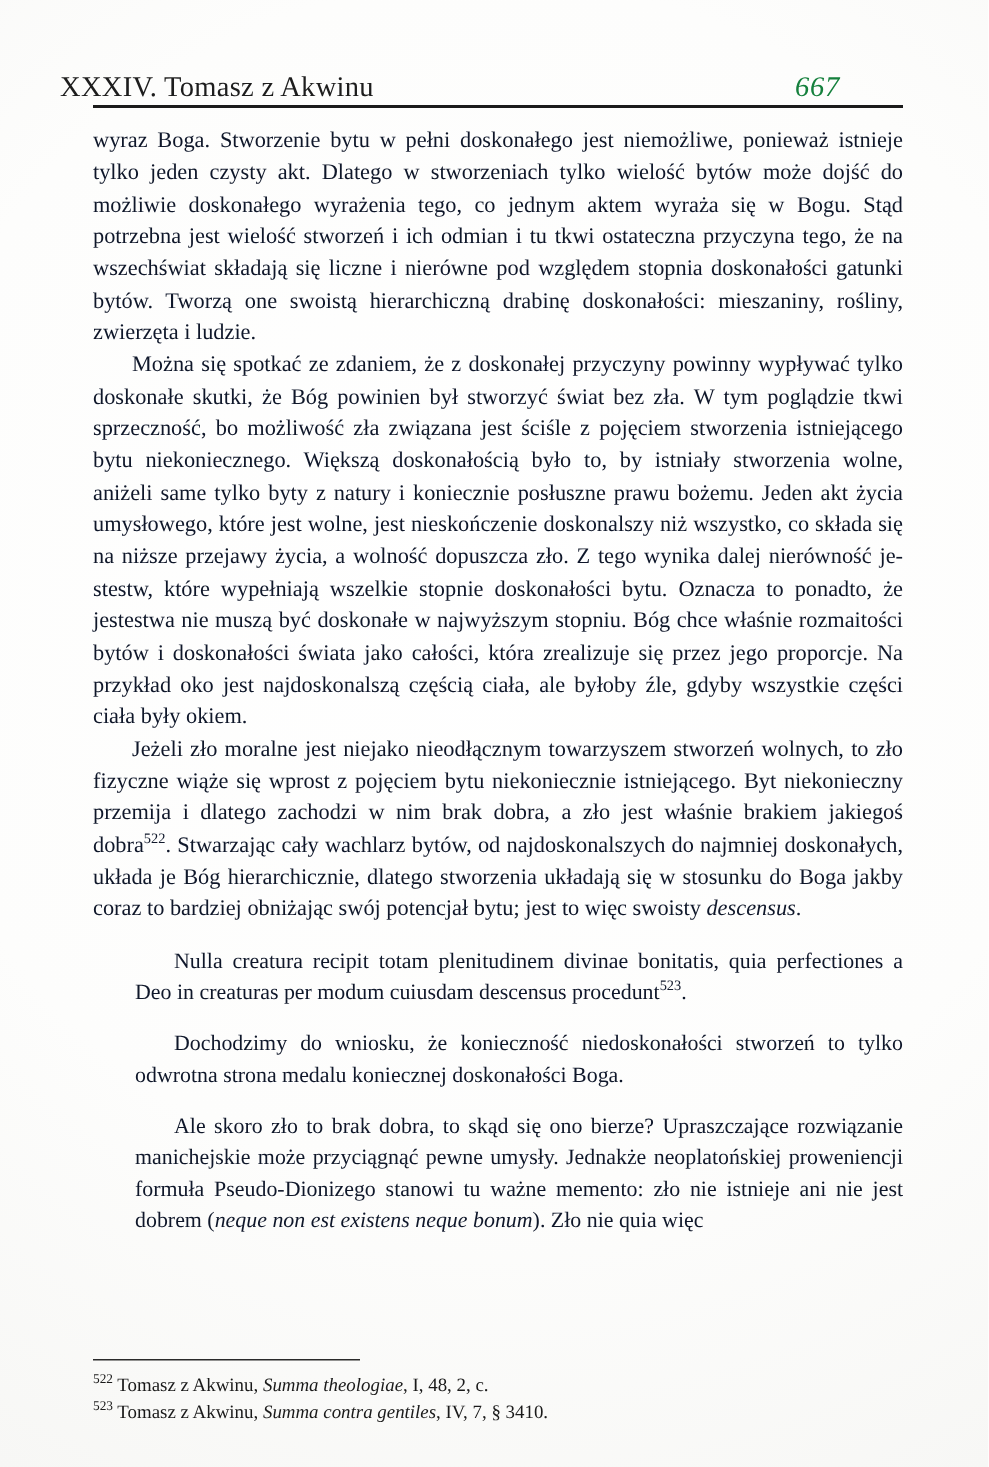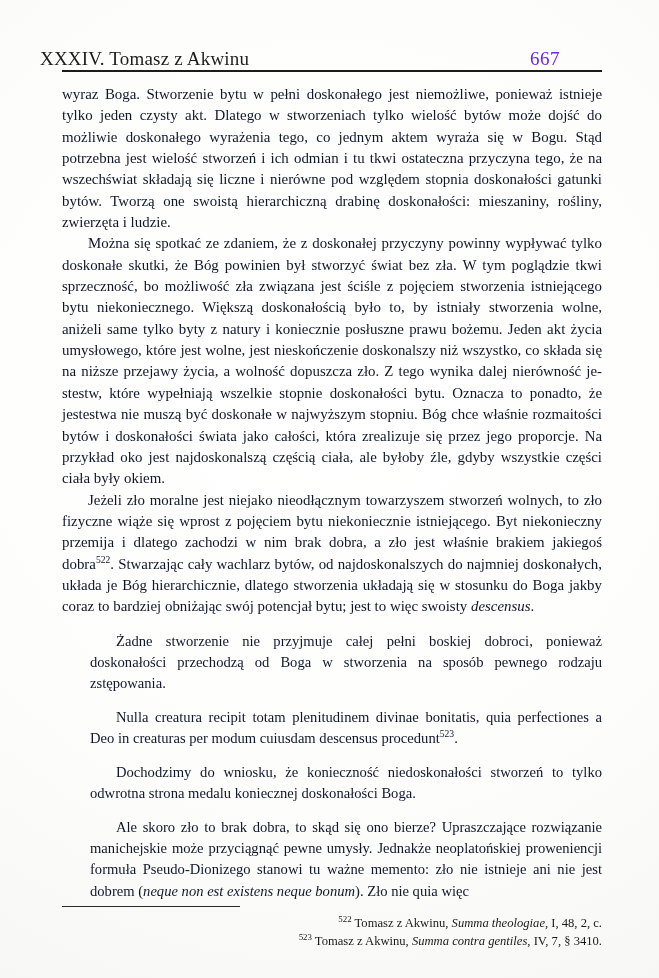--- a/index.html
+++ b/index.html
@@ -41,22 +41,23 @@
     justify-content: space-between;
   }
   .rh-left {
     font-size: 19px;
     letter-spacing: 0.2px;
     color: #1d1d1d;
     white-space: nowrap;
   }
   .rh-folio {
     font-size: 19px;
-    color: #6d28d9;
+    color: #15803d;
     letter-spacing: 0.5px;
+    font-style: italic;
   }
   .rule-top {
     position: absolute;
     left: 62px;
     top: 70px;
     width: 540px;
     height: 2.1px;
     background: #1b1b1b;
   }
 
@@ -113,21 +114,21 @@
   .footnotes {
     position: absolute;
     left: 62px;
     top: 915px;
     width: 540px;
   }
   .footnotes .fn {
     margin: 0;
     font-size: 12.6px;
     line-height: 17.6px;
-    text-align: right;
+    text-align: left;
     color: #1a1a1a;
   }
   .footnotes .fn sup {
     font-size: 8.9px;
   }
 </style>
 </head>
 <body>
 
 <div class="page"></div>
@@ -141,23 +142,20 @@
 <div class="page-inner">
 
   <div class="body">
 
     <p class="para"><span>wyraz Boga. Stworzenie bytu w pełni doskonałego jest niemożliwe, ponieważ istnieje tylko jeden czysty akt. Dlatego w stworzeniach tylko wielość bytów może dojść do możliwie doskonałego wyrażenia tego, co jednym aktem wyraża się w Bogu. Stąd potrzebna jest wielość stworzeń i ich odmian i tu tkwi osta­teczna przyczyna tego, że na wszechświat składają się liczne i nierówne pod względem stopnia doskonałości gatunki bytów. Tworzą one swoistą hierarchicz­ną drabinę doskonałości: mieszaniny, rośliny, zwierzęta i ludzie.</span></p>
 
     <p class="para indent"><span>Można się spotkać ze zdaniem, że z doskonałej przyczyny powinny wy­pływać tylko doskonałe skutki, że Bóg powinien był stworzyć świat bez zła. W tym poglądzie tkwi sprzeczność, bo możliwość zła związana jest ściśle z po­jęciem stworzenia istniejącego bytu niekoniecznego. Większą doskonałością było to, by istniały stworzenia wolne, aniżeli same tylko byty z natury i ko­niecznie posłuszne prawu bożemu. Jeden akt życia umysłowego, które jest wolne, jest nieskończenie doskonalszy niż wszystko, co składa się na niższe przejawy życia, a wolność dopuszcza zło. Z tego wynika dalej nierówność je­stestw, które wypełniają wszelkie stopnie doskonałości bytu. Oznacza to po­nadto, że jestestwa nie muszą być doskonałe w najwyższym stopniu. Bóg chce właśnie rozmaitości bytów i doskonałości świata jako całości, która zrealizuje się przez jego proporcje. Na przykład oko jest najdoskonalszą częścią ciała, ale byłoby źle, gdyby wszystkie części ciała były okiem.</span></p>
 
     <p class="para indent"><span>Jeżeli zło moralne jest niejako nieodłącznym towarzyszem stworzeń wol­nych, to zło fizyczne wiąże się wprost z pojęciem bytu niekoniecznie istnieją­cego. Byt niekonieczny przemija i dlatego zachodzi w nim brak dobra, a zło jest właśnie brakiem jakiegoś dobra</span><sup>522</sup><span>. Stwarzając cały wachlarz bytów, od najdo­skonalszych do najmniej doskonałych, układa je Bóg hierarchicznie, dlatego stworzenia układają się w stosunku do Boga jakby coraz to bardziej obniżając swój potencjał bytu; jest to więc swoisty </span><i>descensus</i><span>.</span></p>
 
-    <div class="quote">
-      <p>Żadne stworzenie nie przyjmuje całej pełni boskiej dobroci, ponieważ doskonałości przechodzą od Boga w stworzenia na sposób pewnego ro­dzaju zstępowania.</p>
-    </div>
 
     <div class="quote">
       <p><span>Nulla creatura recipit totam plenitudinem divinae bonitatis, quia perfec­tiones a Deo in creaturas per modum cuiusdam descensus procedunt</span><sup>523</sup><span>.</span></p>
     </div>
 
     <div class="quote">
       <p>Dochodzimy do wniosku, że konieczność niedoskonałości stworzeń to tylko odwrotna strona medalu koniecznej doskonałości Boga.</p>
     </div>
 
     <div class="quote">

